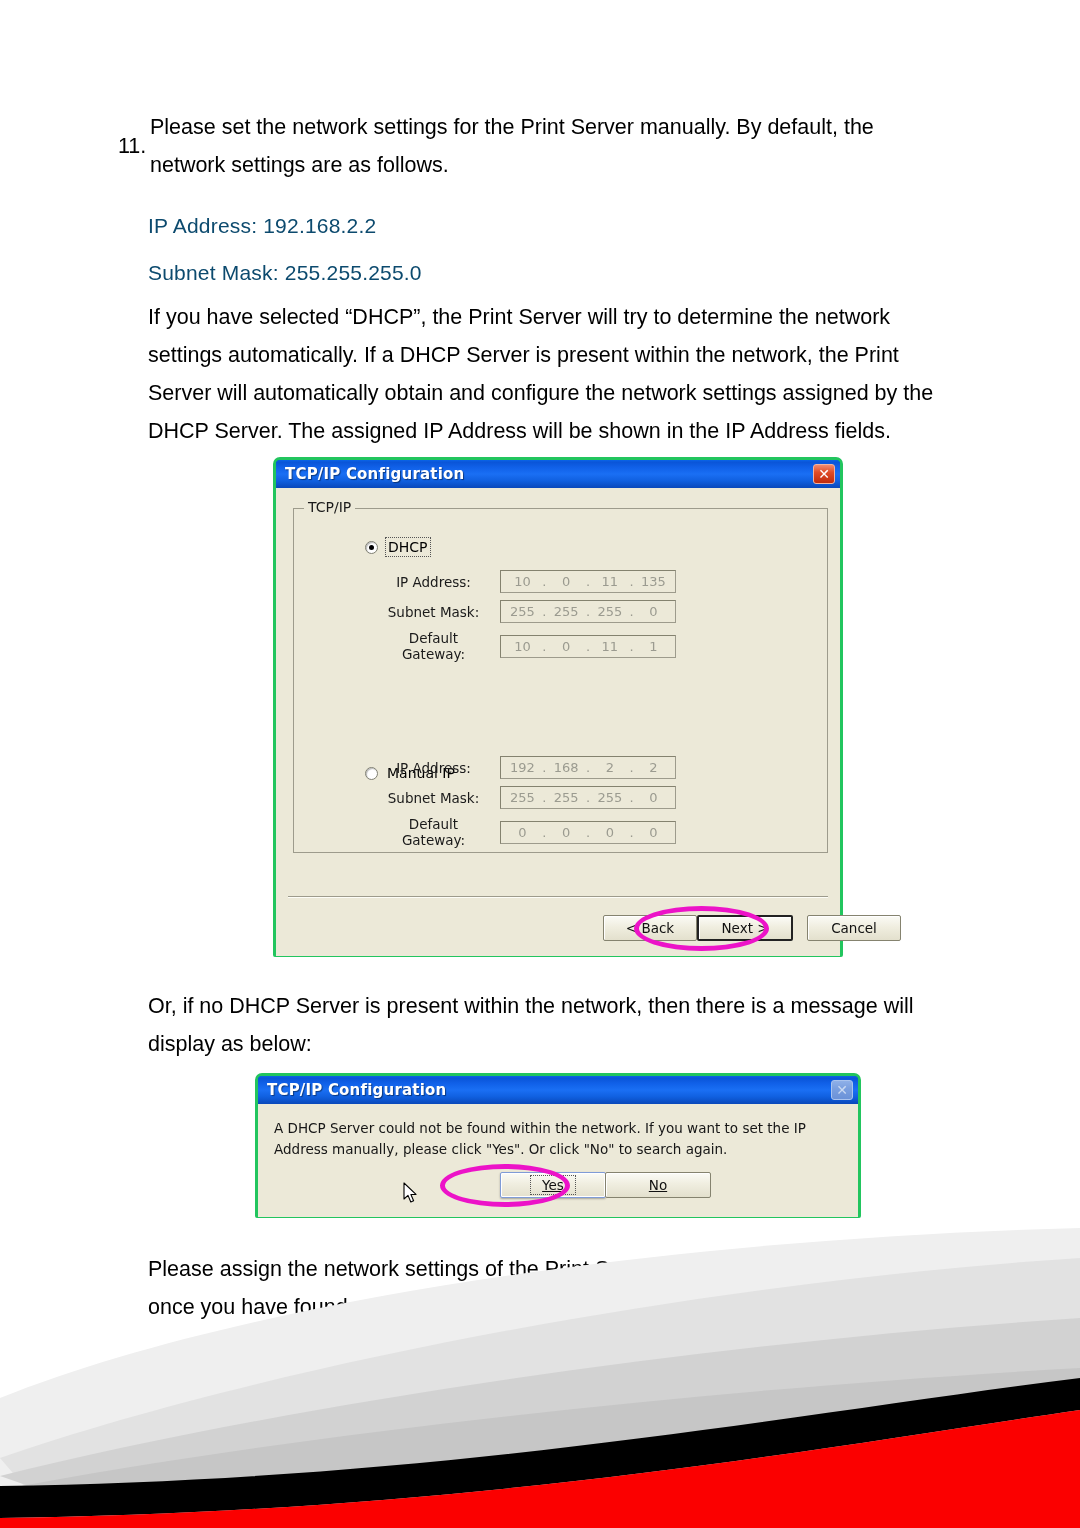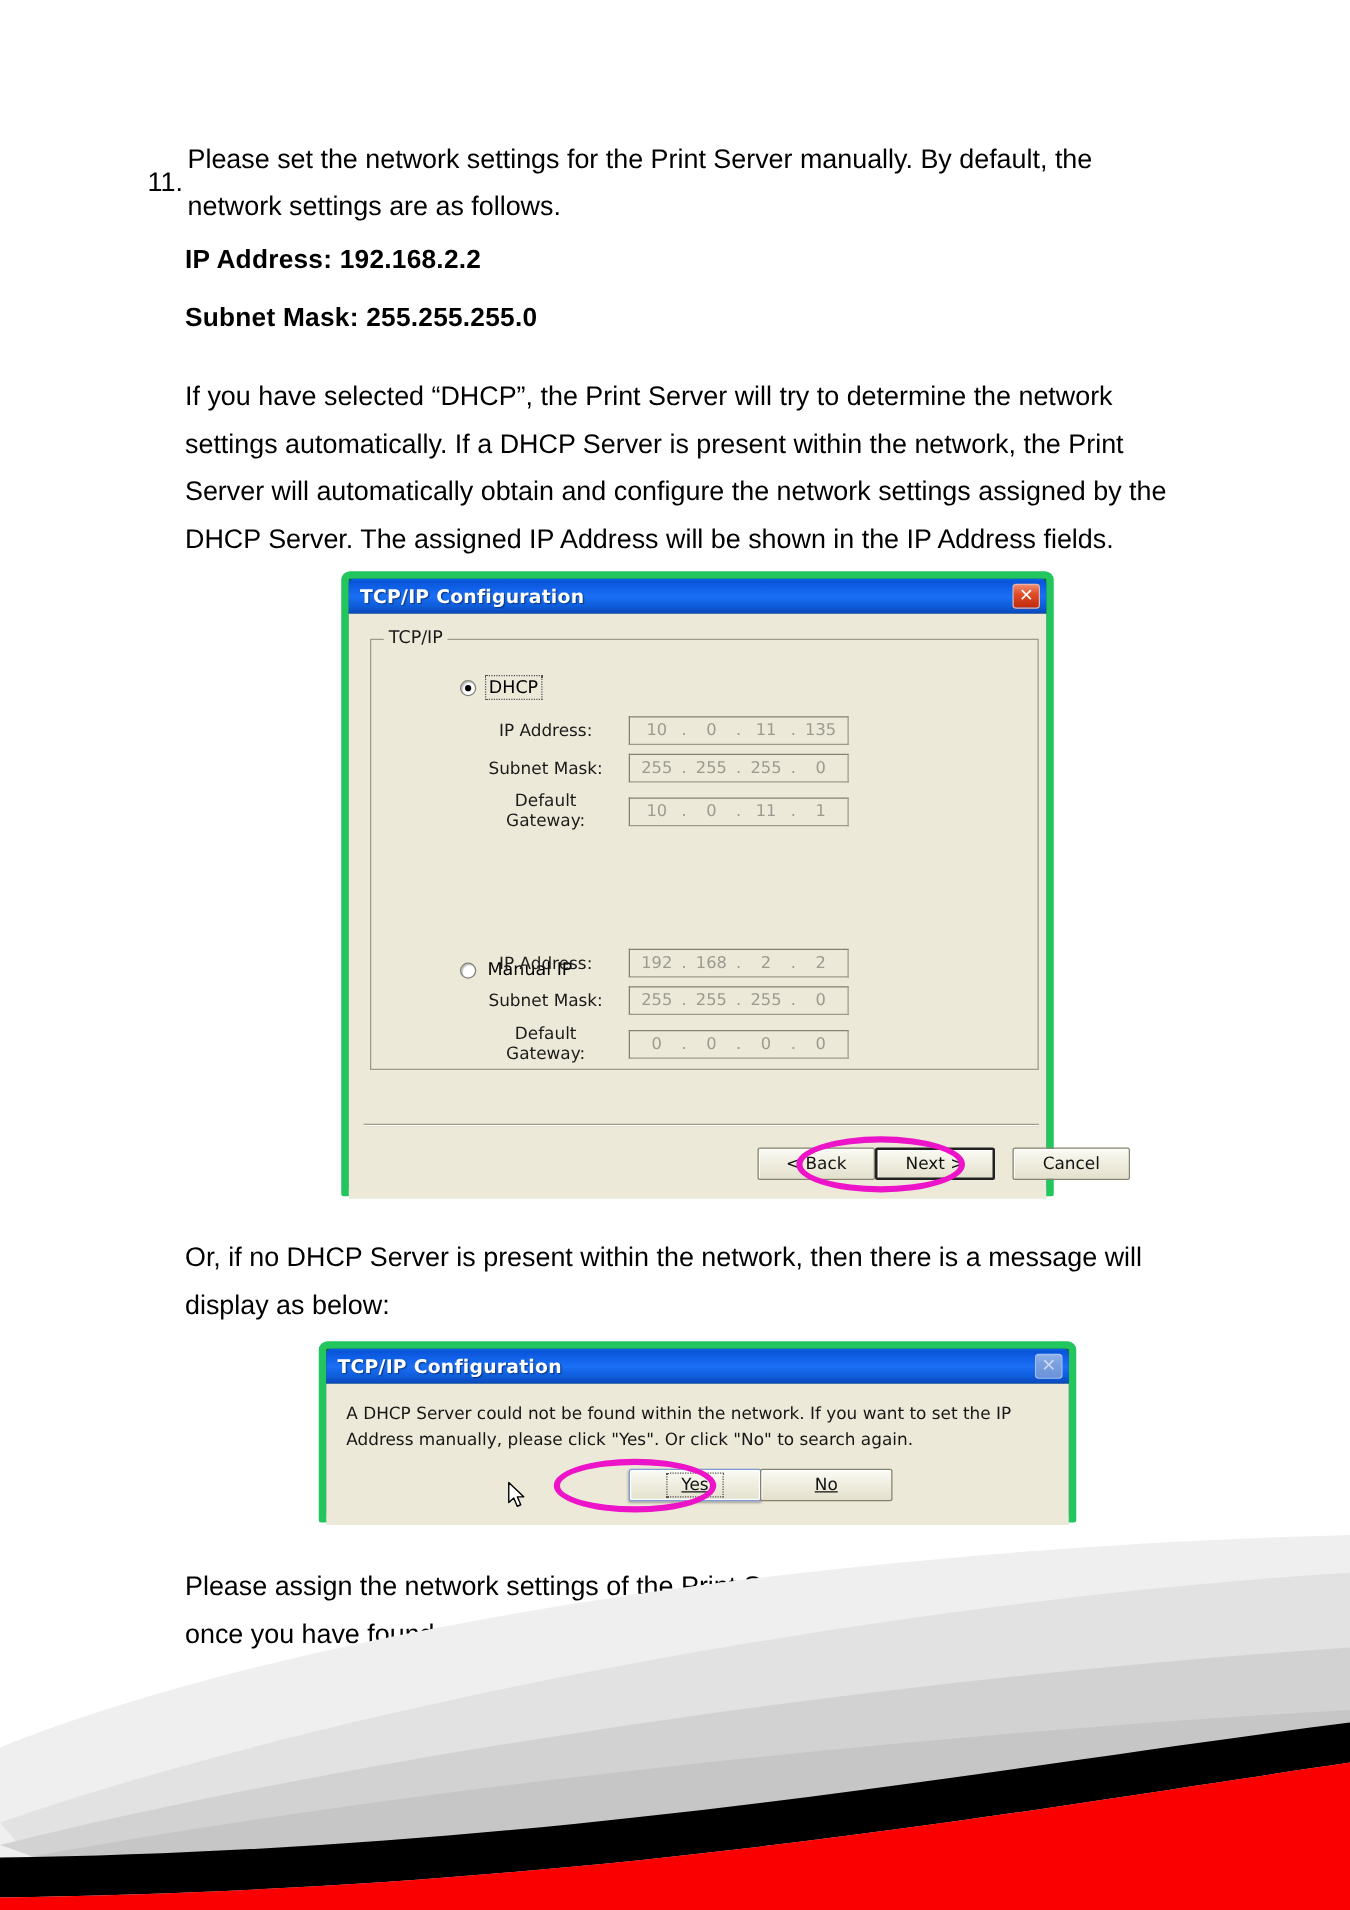--- a/index.html
+++ b/index.html
@@ -50,37 +50,38 @@
     left: 148px;
     font-size: 21.5px;
     line-height: 38px;
     color: #000;
     width: 810px;
   }
   .bold-line {
     position: absolute;
     left: 148px;
     font-size: 21px;
-    font-weight: bold;
-    color: #000000;
+    font-weight: normal;
+    color: #0c4a6e;
     letter-spacing: 0.2px;
+    margin-top: 18px;
   }
 
   #para-dhcp-explain { top: 298px; }
   #para-or-no-dhcp  { top: 987px; }
   #para-assign      { top: 1250px; }
 
   #line-ip-address  { top: 196px; }
   #line-subnet-mask { top: 243px; }
 
   
   .xp-dialog {
     position: absolute;
-    background: #14532d;
-    border: 6px solid #22c55e;
+    background: #0369a1;
+    border: 3px solid #22c55e;
     border-radius: 7px 7px 2px 2px;
     box-sizing: border-box;
     font-family: "DejaVu Sans", sans-serif;
   }
   .xp-titlebar {
     height: 28px;
     background: linear-gradient(180deg,
         #0a64e8 0%, #0a55d8 8%, #1060e8 26%,
         #1a6ff4 50%, #1060e0 74%, #0948ba 100%);
     display: flex;

